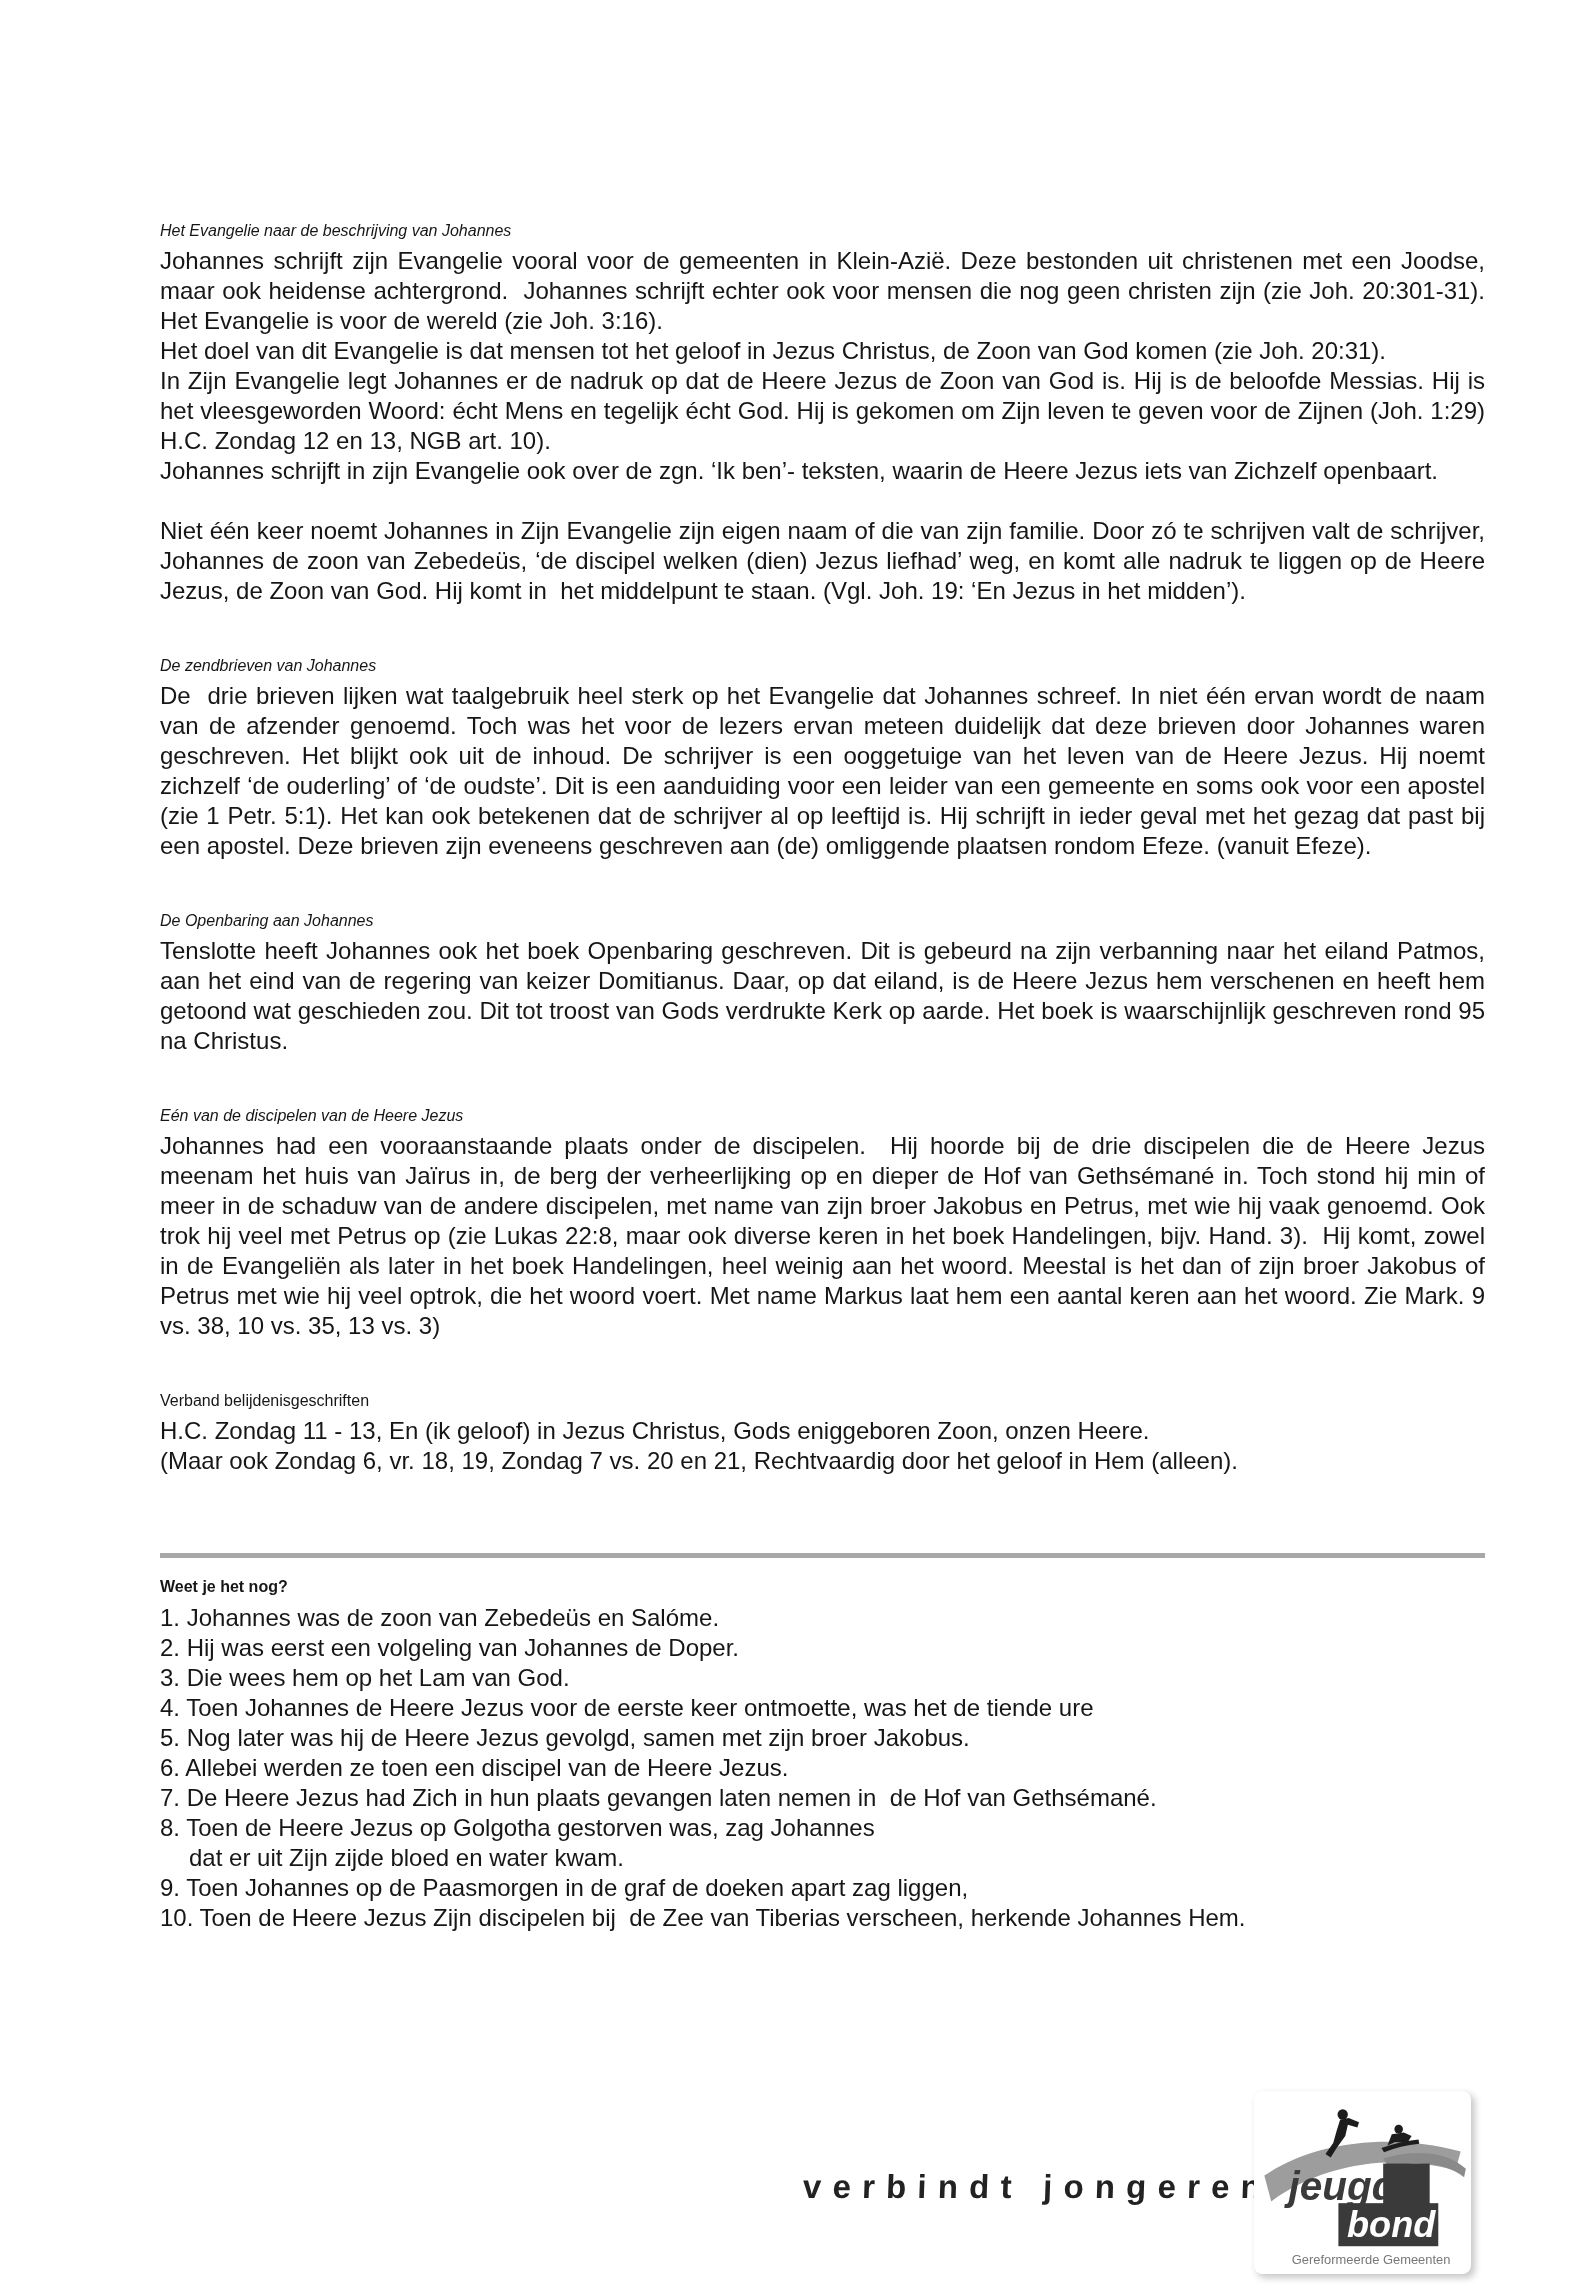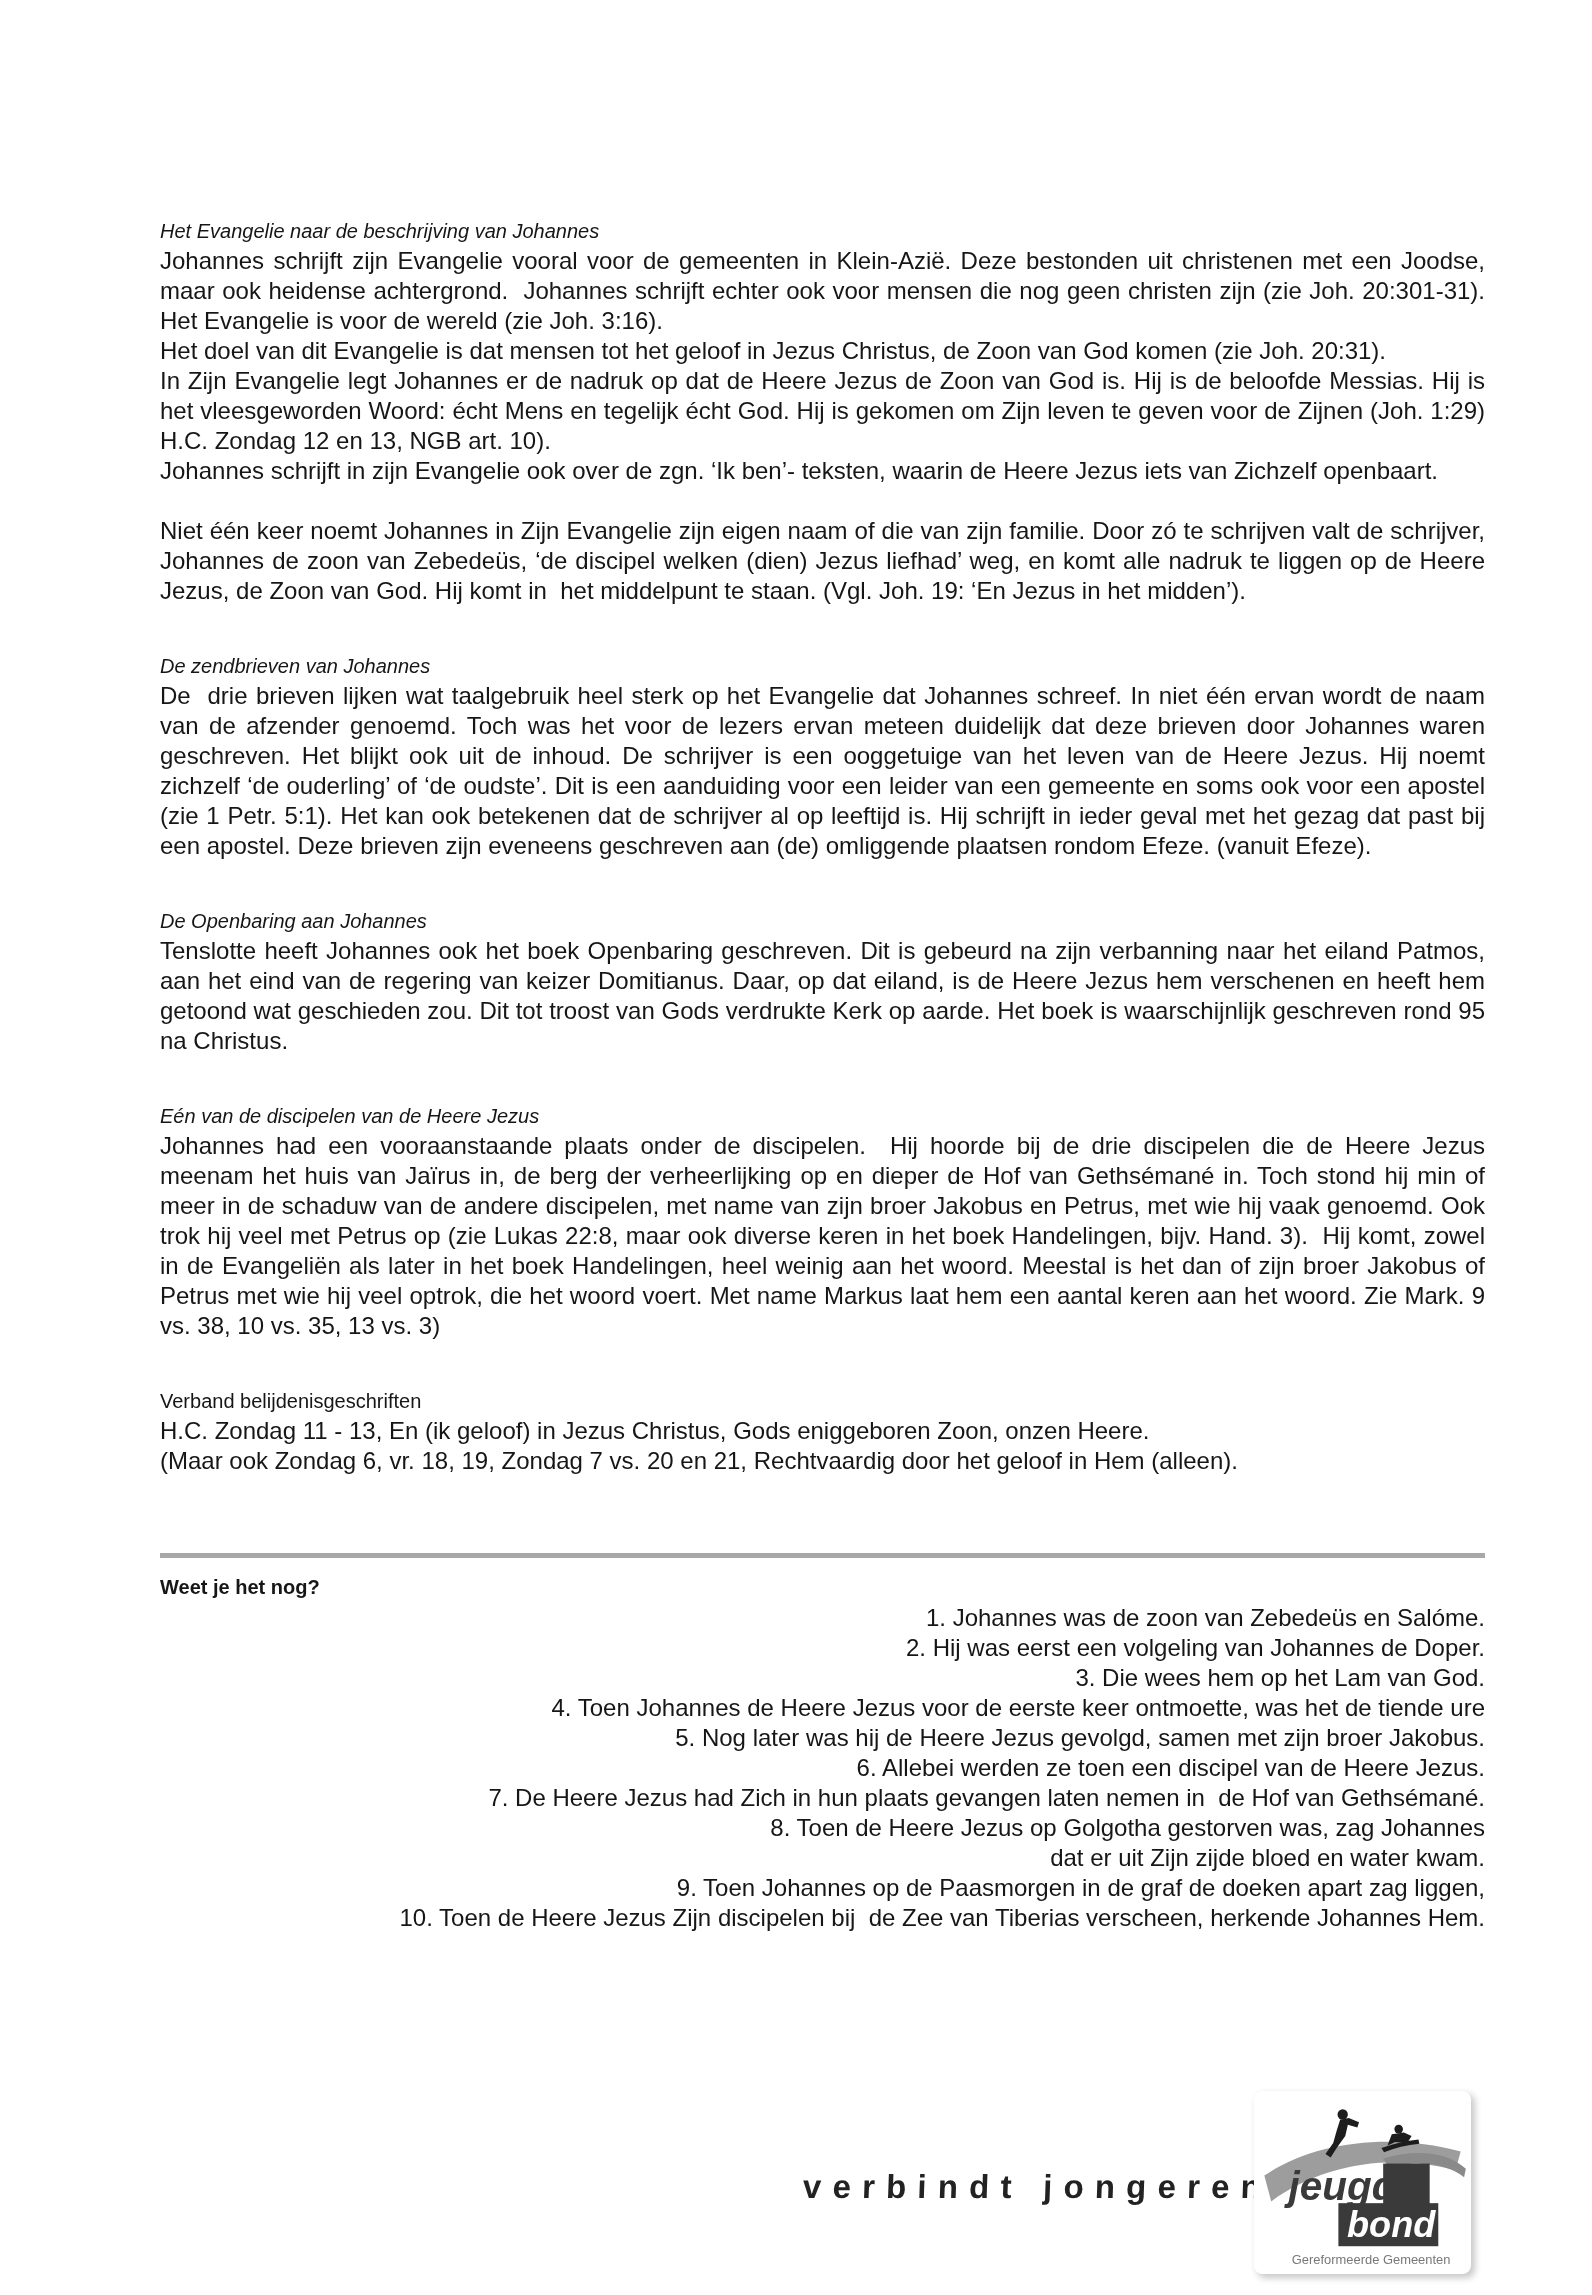--- a/index.html
+++ b/index.html
@@ -18,39 +18,39 @@
     font-size:24px;
     line-height:30px;
   }
   .content p{
     margin:0;
     text-align:justify;
     white-space:pre-wrap;
   }
   h2{
     margin:0;
-    font-size:20px;
+    font-size:16px;
     line-height:30px;
     font-weight:normal;
   }
   .h-italic{font-style:italic;}
   .h-bold{font-weight:bold;font-style:normal;}
   .sp{height:30px;}            
   .sp-lg{height:45px;}         
   .sp-xl{height:55px;}         
   .divider{
     border:none;height:4.3px;
     background:#a8a8a8;
     margin:22.4px 0 14px 0;
   }
   .list{margin-top:1.7px;}
   .list .li{
     margin:0;
     white-space:pre-wrap;
-    text-align:right;
+    text-align:left;
   }
   .list .cont{padding-left:29px;}
   
   .tagline{
     position:absolute;
     left:803px;top:2168px;
     width:242px;
     font-size:33px;
     font-weight:bold;
     letter-spacing:11.2px;

